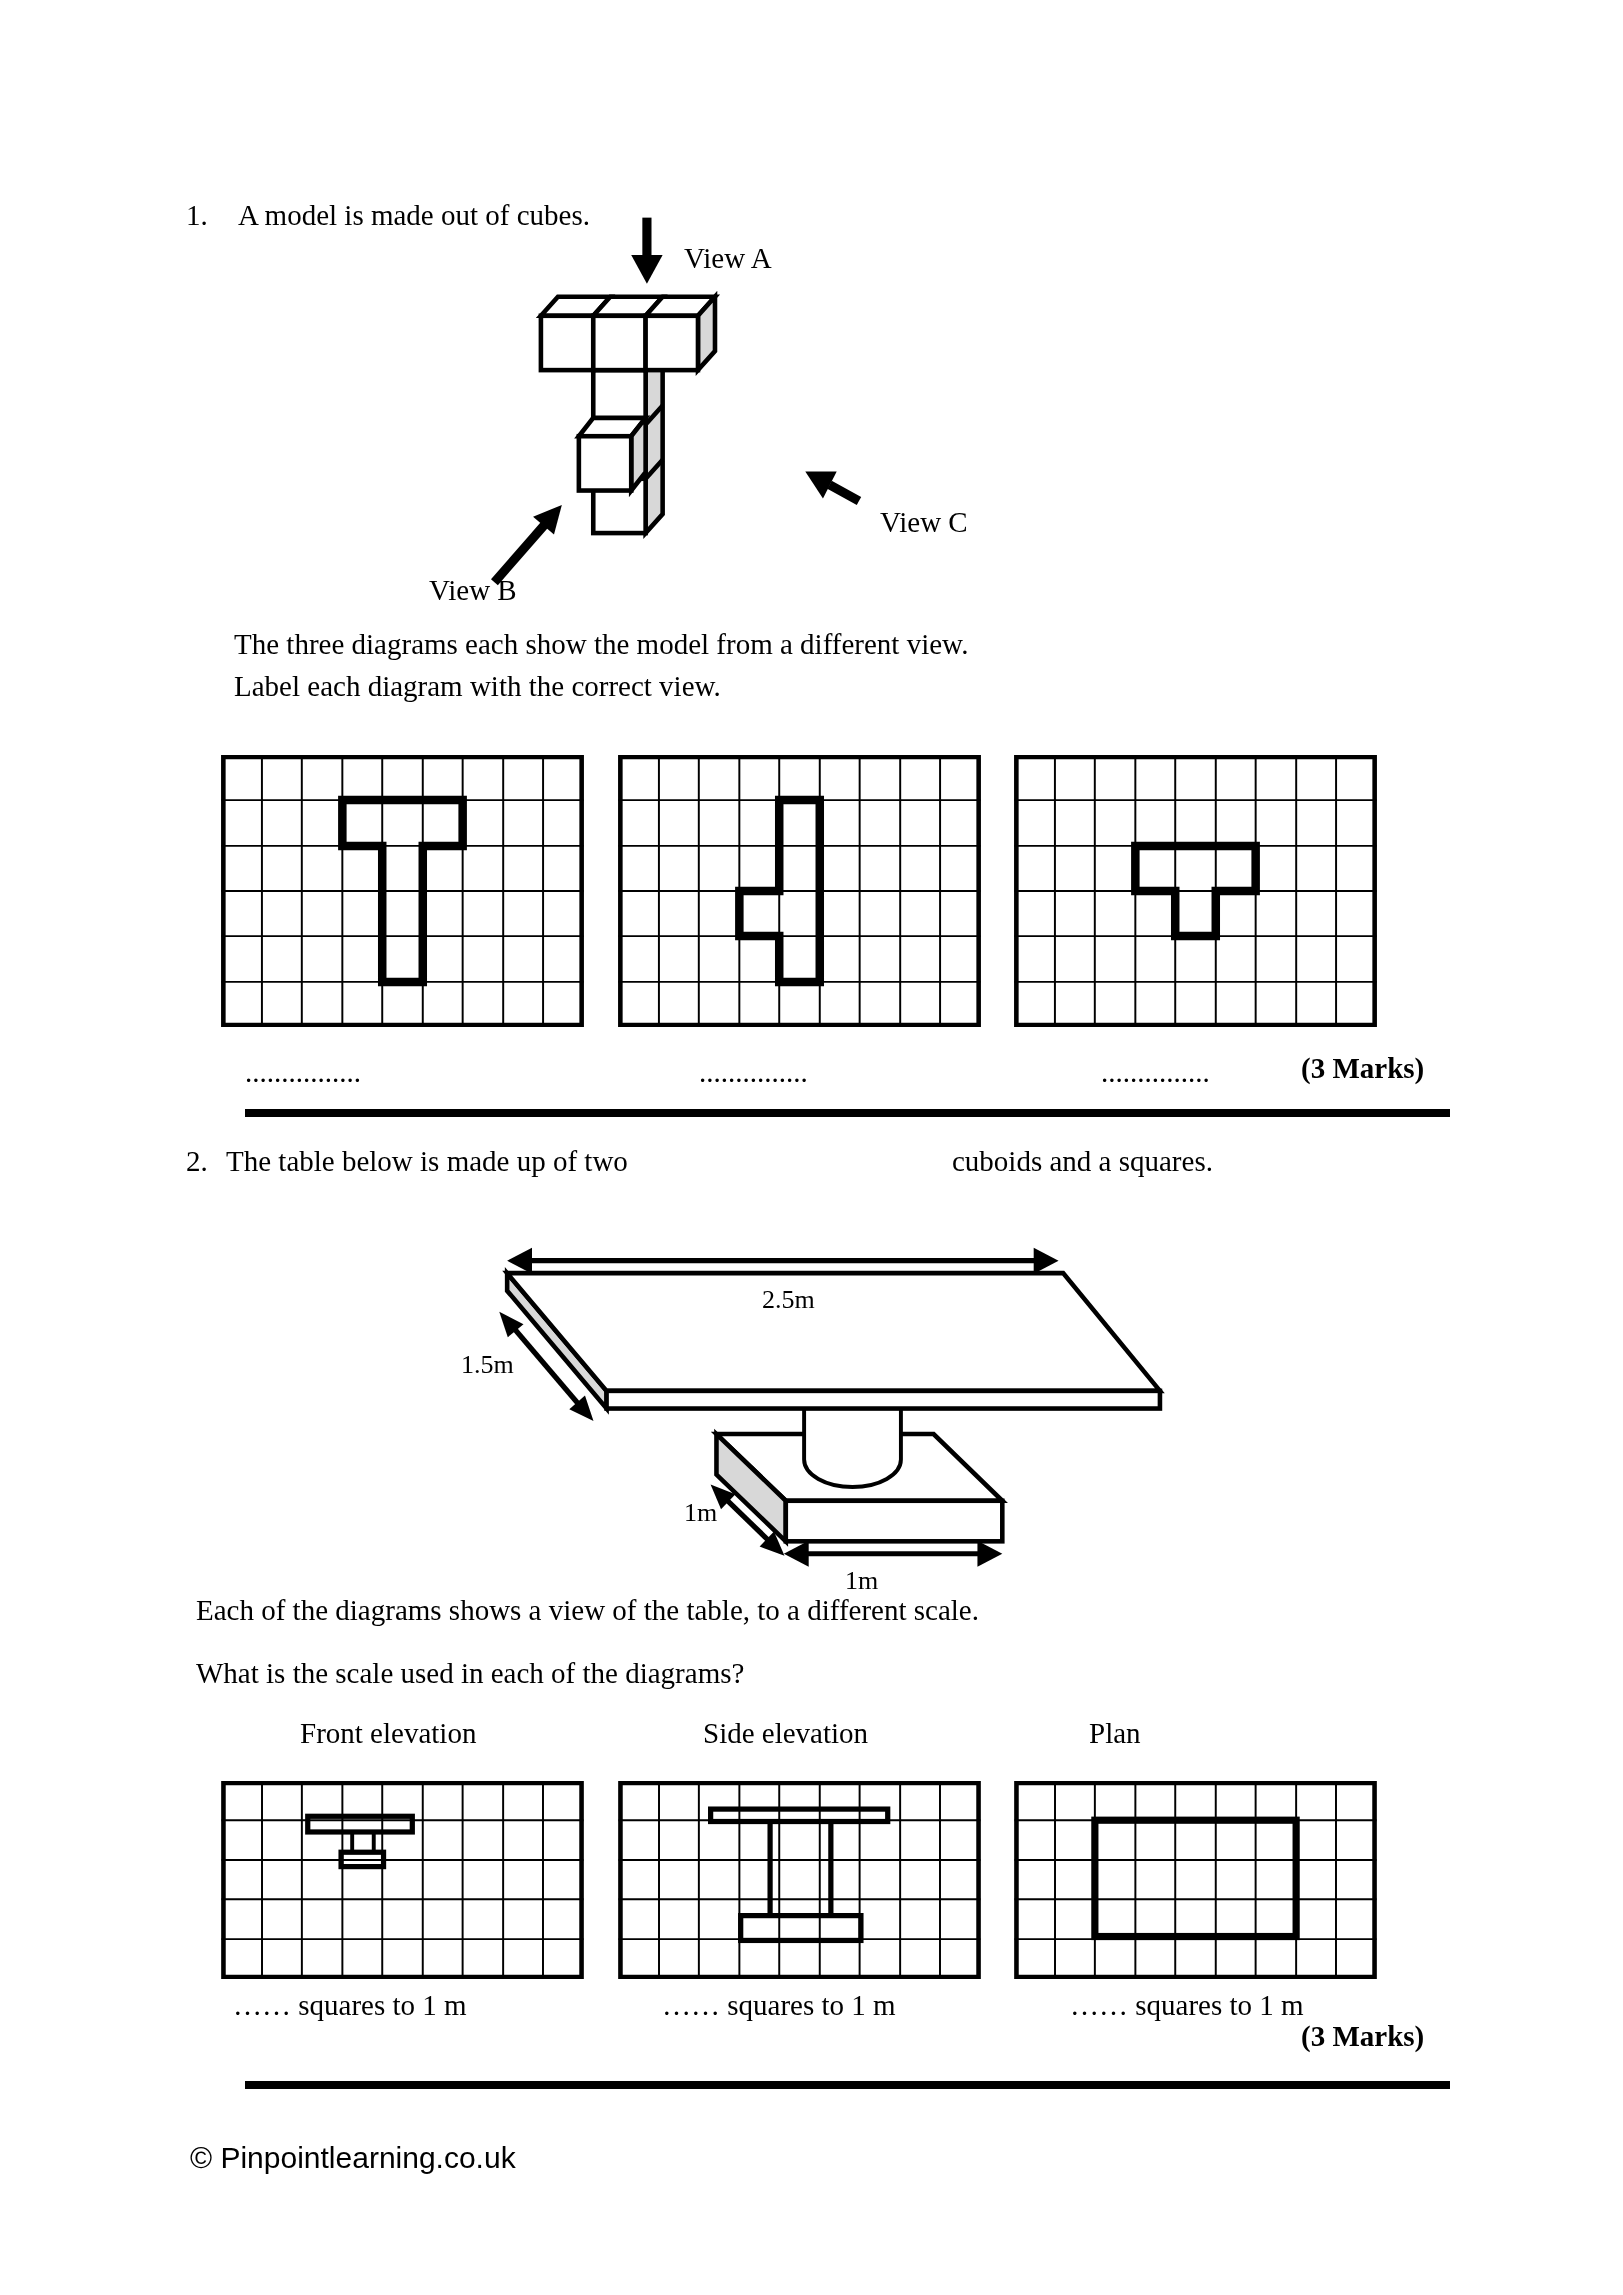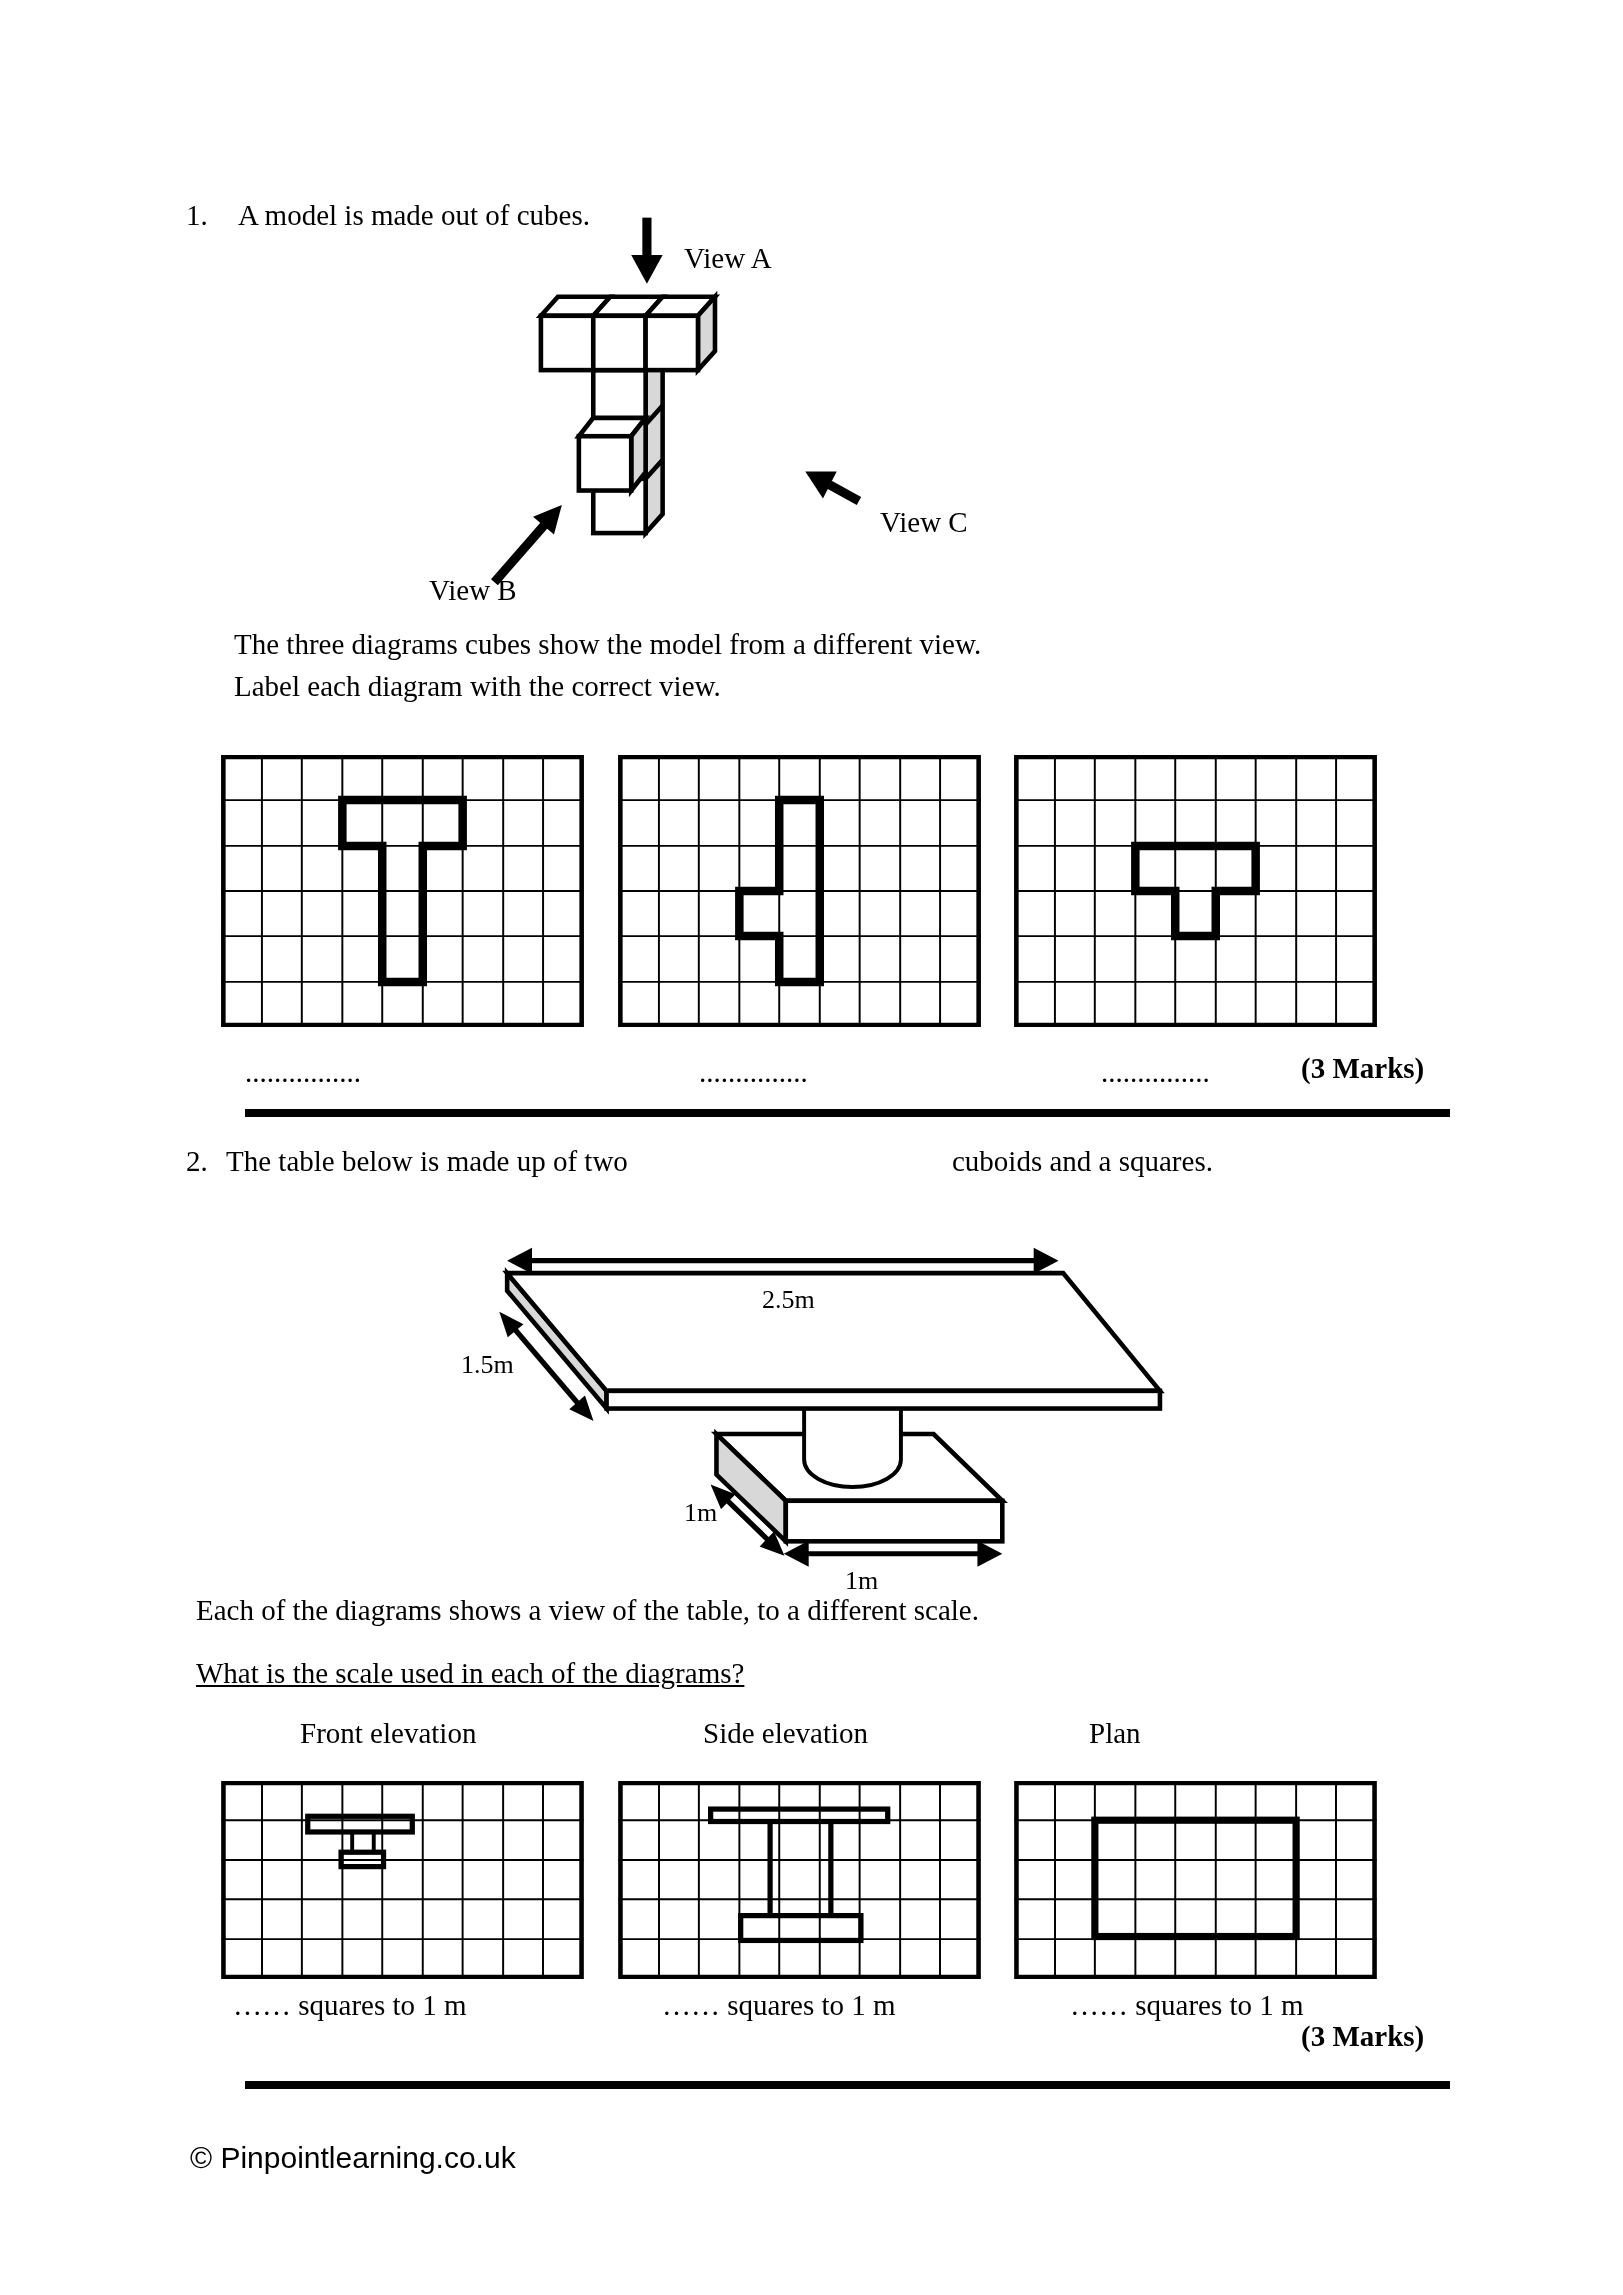--- a/index.html
+++ b/index.html
@@ -66,21 +66,21 @@
       <polygon class="face" points="284,347 306,319 386,319 364,347"></polygon>
       <polygon class="face gray" points="364,347 386,319 386,402 364,430"></polygon>
       <rect class="face" x="284" y="347" width="80" height="83"></rect>
     </g>
   </svg>
 
   <span class="t" style="left:684px;top:241px;">View A</span>
   <span class="t" style="left:429px;top:573px;">View B</span>
   <span class="t" style="left:880px;top:505px;">View C</span>
 
-  <span class="t" style="left:234px;top:627px;">The three diagrams cubes show the model from a different view.</span>
+  <span class="t" style="left:234px;top:627px;">The three diagrams each show the model from a different view.</span>
   <span class="t" style="left:234px;top:669px;">Label each diagram with the correct view.</span>
 
   <svg style="left:221px;top:755px;" width="363" height="272" viewBox="0 0 554 416">
     <path class="thin" d="M62 0V416M123 0V416M185 0V416M246 0V416M308 0V416M369 0V416M431 0V416M492 0V416M0 69H554M0 139H554M0 208H554M0 277H554M0 347H554"></path>
     <rect class="outer" x="3" y="3" width="548" height="410"></rect>
     <path class="shape" d="M185 69H369V139H308V347H246V139H185Z"></path>
   </svg>
   <svg style="left:618px;top:755px;" width="363" height="272" viewBox="0 0 554 416">
     <path class="thin" d="M62 0V416M123 0V416M185 0V416M246 0V416M308 0V416M369 0V416M431 0V416M492 0V416M0 69H554M0 139H554M0 208H554M0 277H554M0 347H554"></path>
     <rect class="outer" x="3" y="3" width="548" height="410"></rect>
@@ -136,21 +136,21 @@
       <polygon class="ink" points="841,524 803,504 803,544"></polygon>
     </g>
   </svg>
 
   <span class="t small" style="left:762px;top:1284px;">2.5m</span>
   <span class="t small" style="left:461px;top:1349px;">1.5m</span>
   <span class="t small" style="left:684px;top:1497px;">1m</span>
   <span class="t small" style="left:845px;top:1565px;">1m</span>
 
   <span class="t" style="left:196px;top:1593px;">Each of the diagrams shows a view of the table, to a different scale.</span>
-  <span class="t" style="left:196px;top:1656px;text-decoration:underline;">What is the scale used in each of the diagrams?</span>
+  <span class="t" style="left:196px;top:1656px;">What is the scale used in each of the diagrams?</span>
 
   <span class="t" style="left:300px;top:1716px;">Front elevation</span>
   <span class="t" style="left:703px;top:1716px;">Side elevation</span>
   <span class="t" style="left:1089px;top:1716px;">Plan</span>
 
   <svg style="left:221px;top:1781px;" width="363" height="198" viewBox="0 0 554 303">
     <path class="thin" d="M62 0V303M123 0V303M185 0V303M246 0V303M308 0V303M369 0V303M431 0V303M492 0V303M0 60H554M0 121H554M0 181H554M0 242H554"></path>
     <rect class="outer" x="3" y="3" width="548" height="297"></rect>
     <g>
       <rect class="sh8" x="132" y="54" width="160" height="24"></rect>

